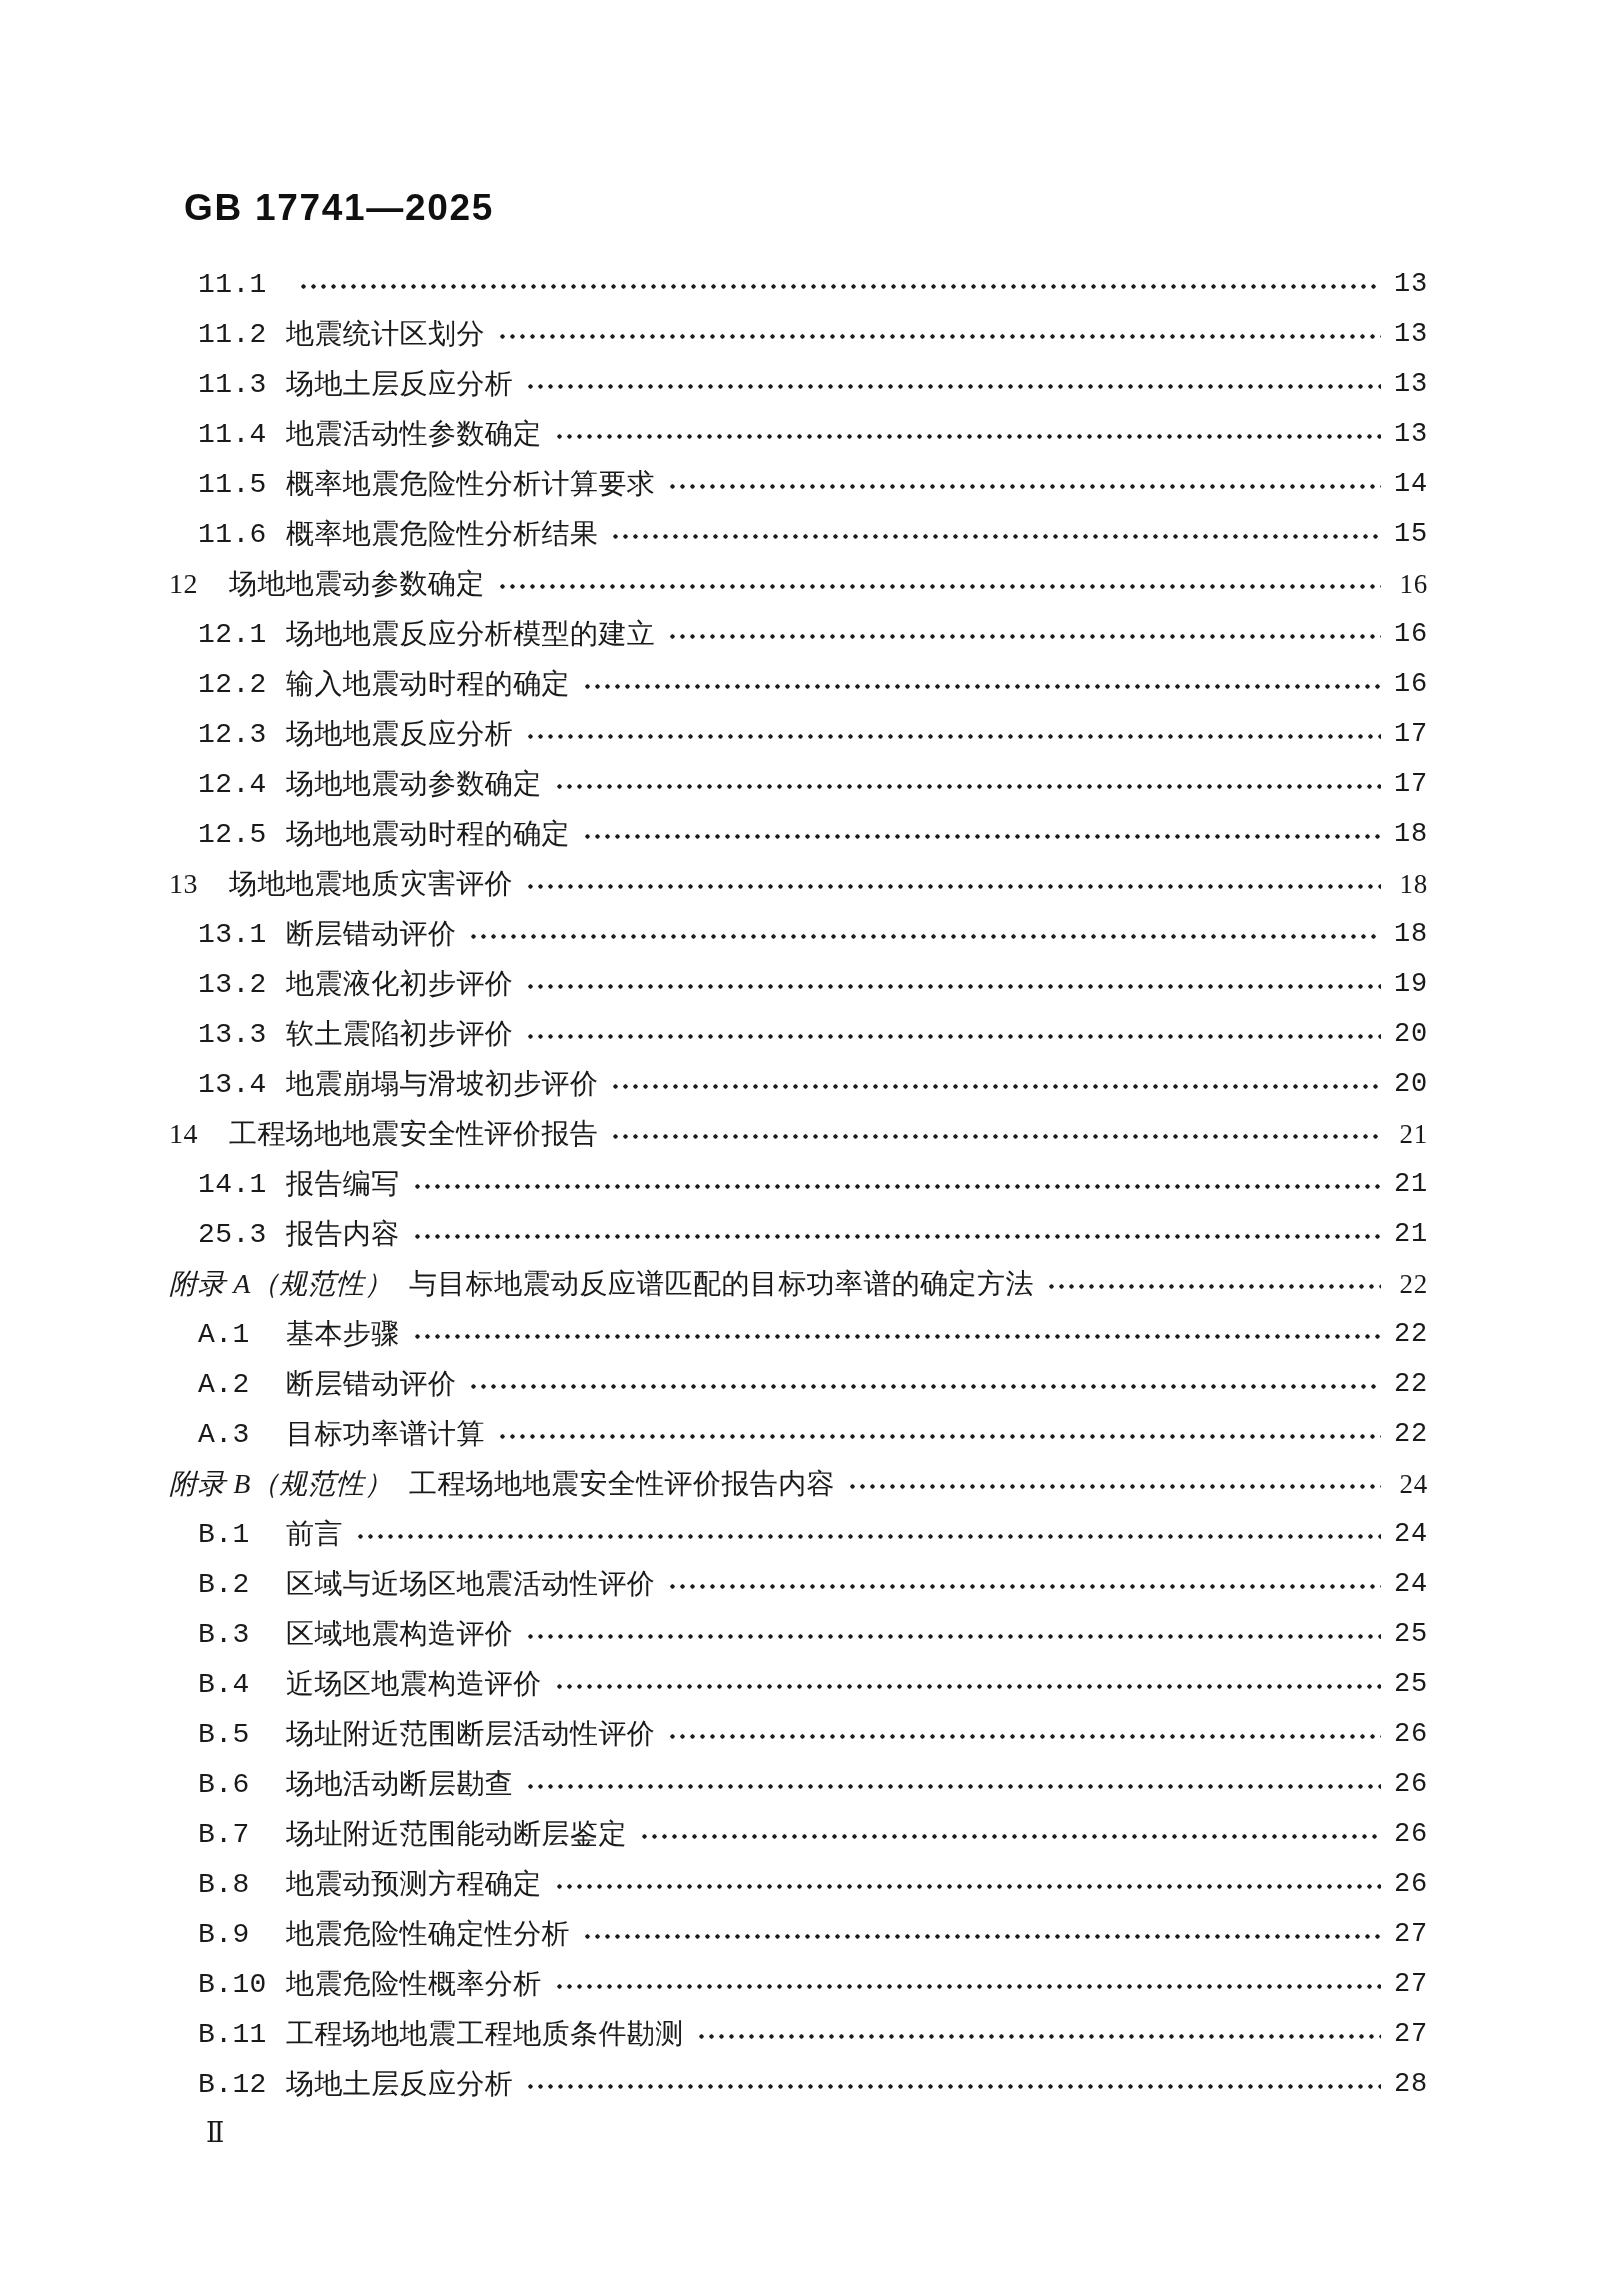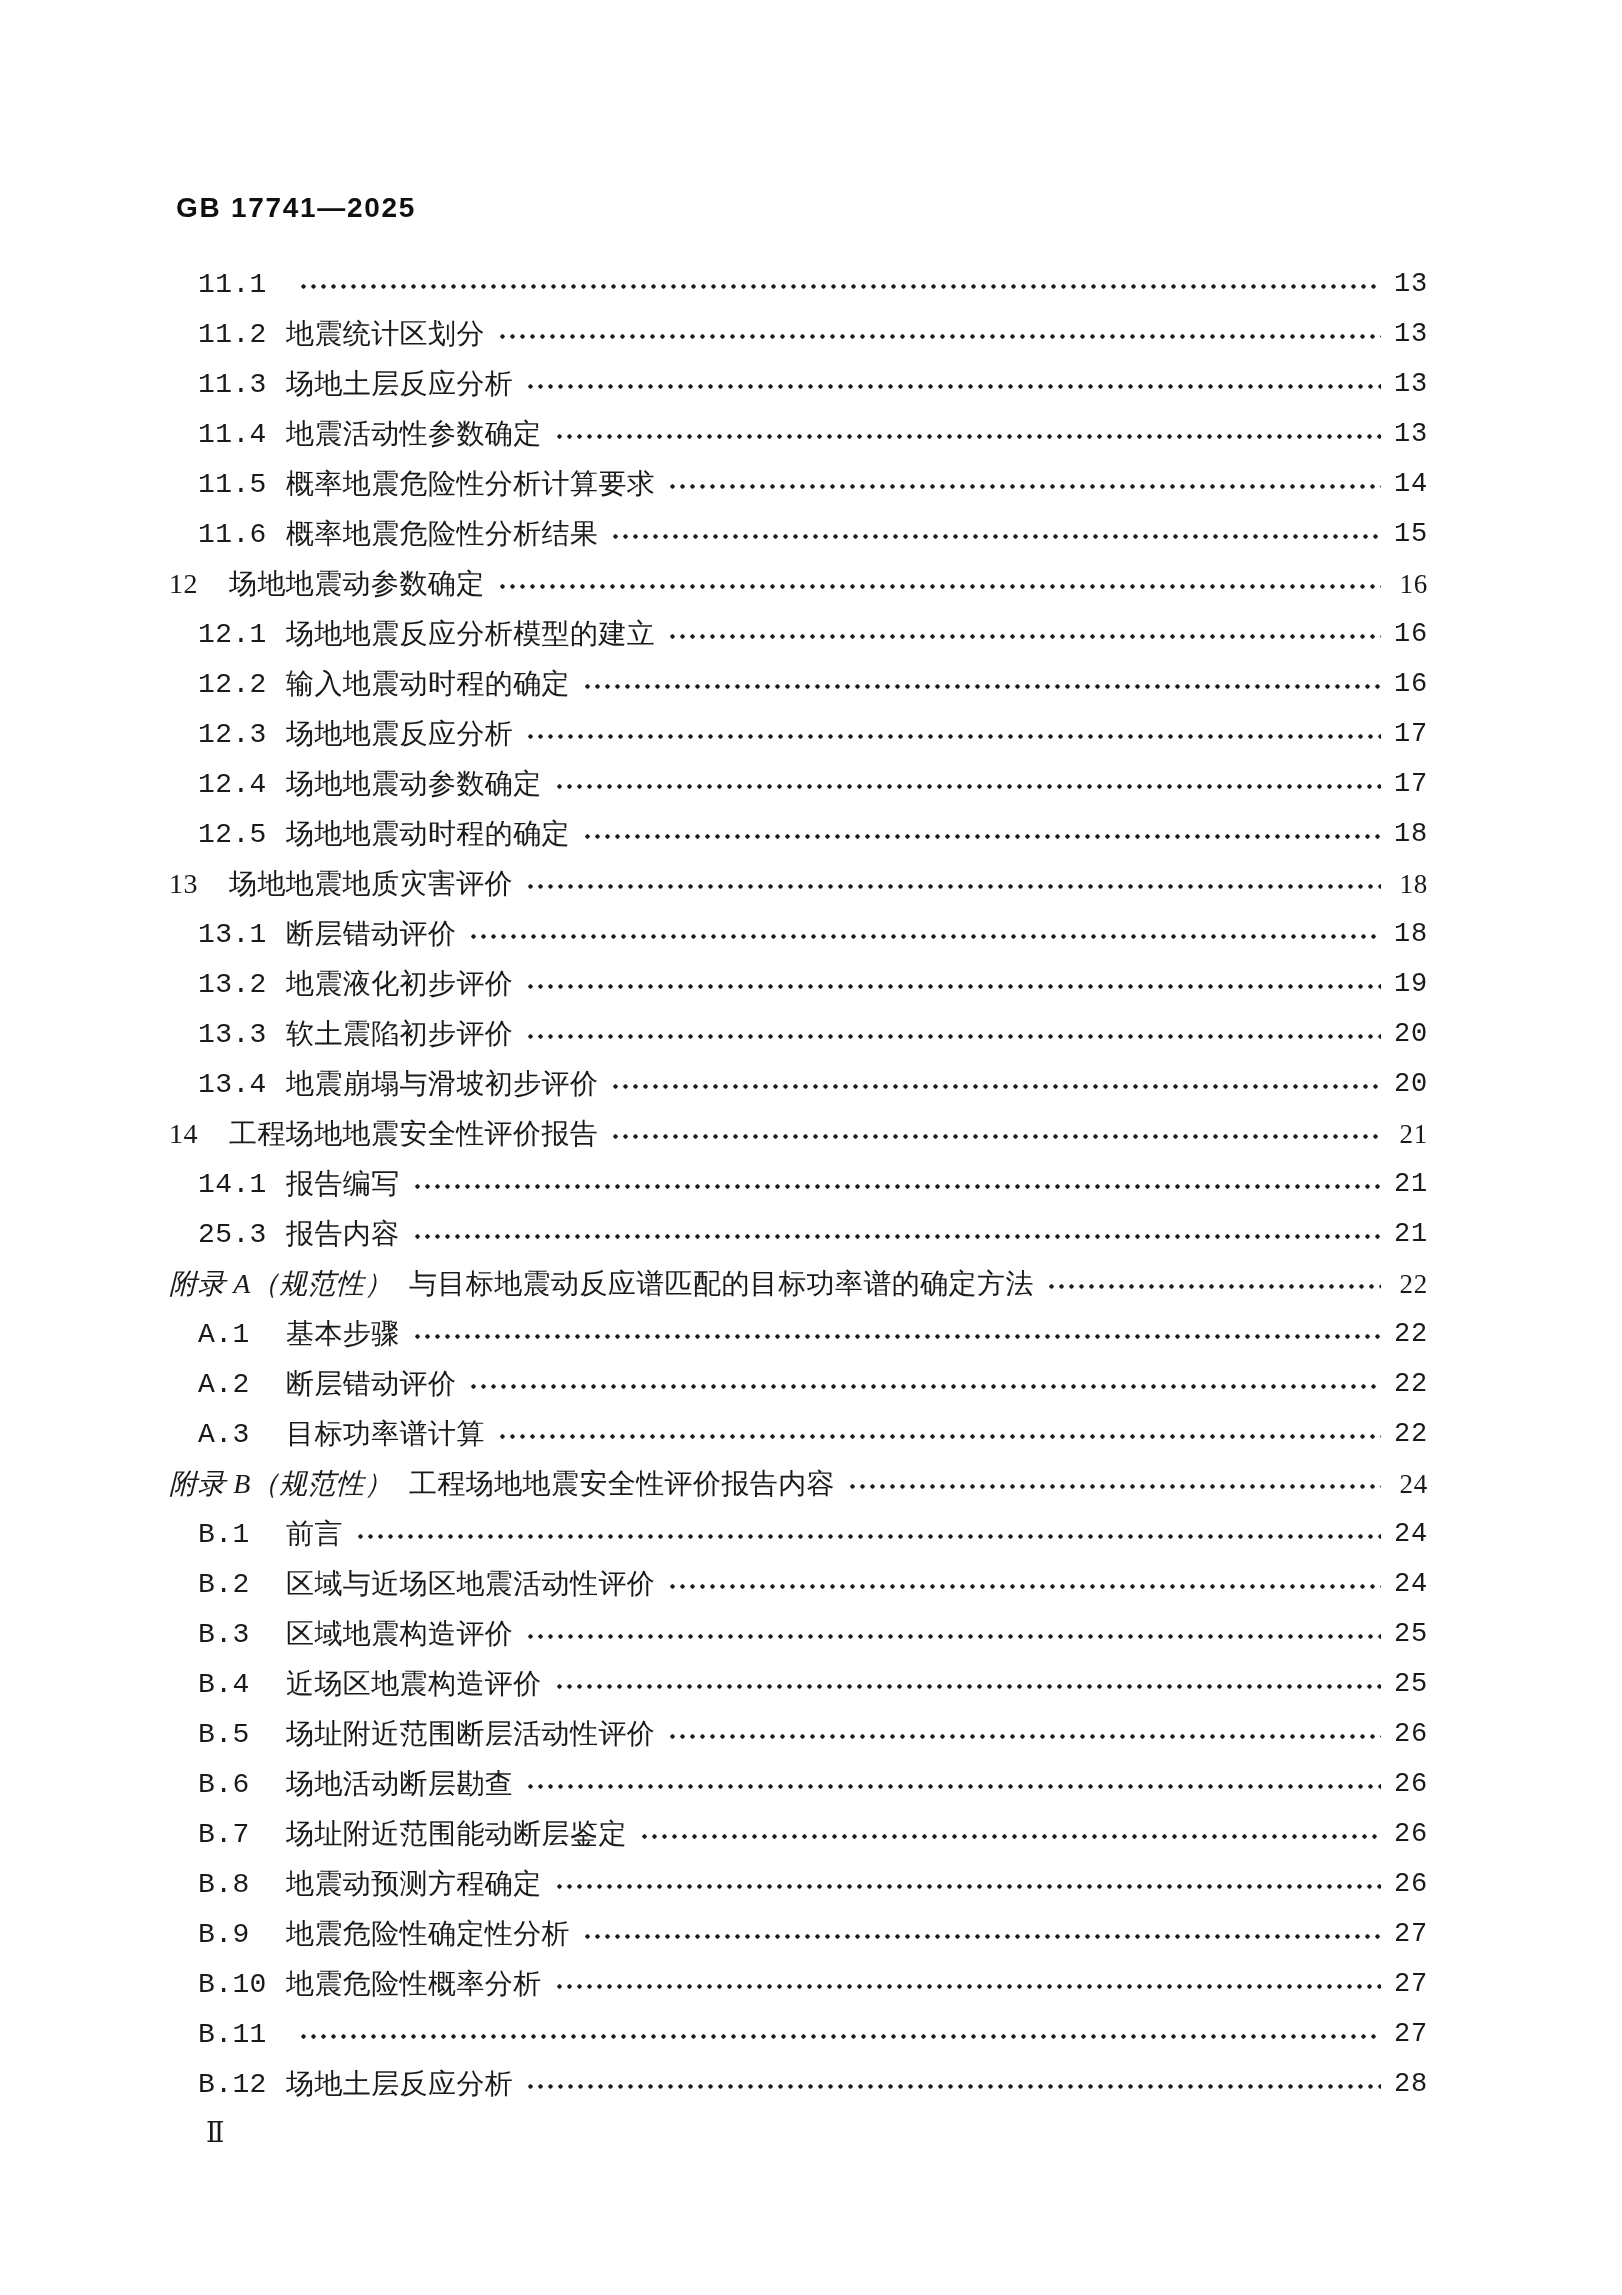--- a/index.html
+++ b/index.html
@@ -12,24 +12,24 @@
   .sheet {
     position:relative;
     width:1623px; height:2295px;
     background:#ffffff;
     padding:190px 195px 0 169px;
     overflow:hidden;
   }
   .doc-header {
     font-family:"Liberation Sans","DejaVu Sans",sans-serif;
     font-weight:bold;
-    font-size:28px;
+    font-size:37px;
     line-height:35px;
     letter-spacing:1.7px;
-    margin-left:7px;
+    margin-left:15px;
     color:#101010;
     white-space:nowrap;
   }
   .toc { margin-top:34px; }
   .row {
     display:flex;
     align-items:center;
     height:50px;
     font-size:28px;
     white-space:nowrap;
@@ -308,20 +308,21 @@
 
   <div class="row l2">
     <span class="num">B.10</span>
     <span class="title">地震危险性概率分析</span>
     <span class="leader"></span>
     <span class="pagenum">27</span>
   </div>
 
   <div class="row l2">
     <span class="num">B.11</span>
+    <span class="title">工程场地地震工程地质条件勘测</span>
     <span class="leader"></span>
     <span class="pagenum">27</span>
   </div>
 
   <div class="row l2">
     <span class="num">B.12</span>
     <span class="title">场地土层反应分析</span>
     <span class="leader"></span>
     <span class="pagenum">28</span>
   </div>

